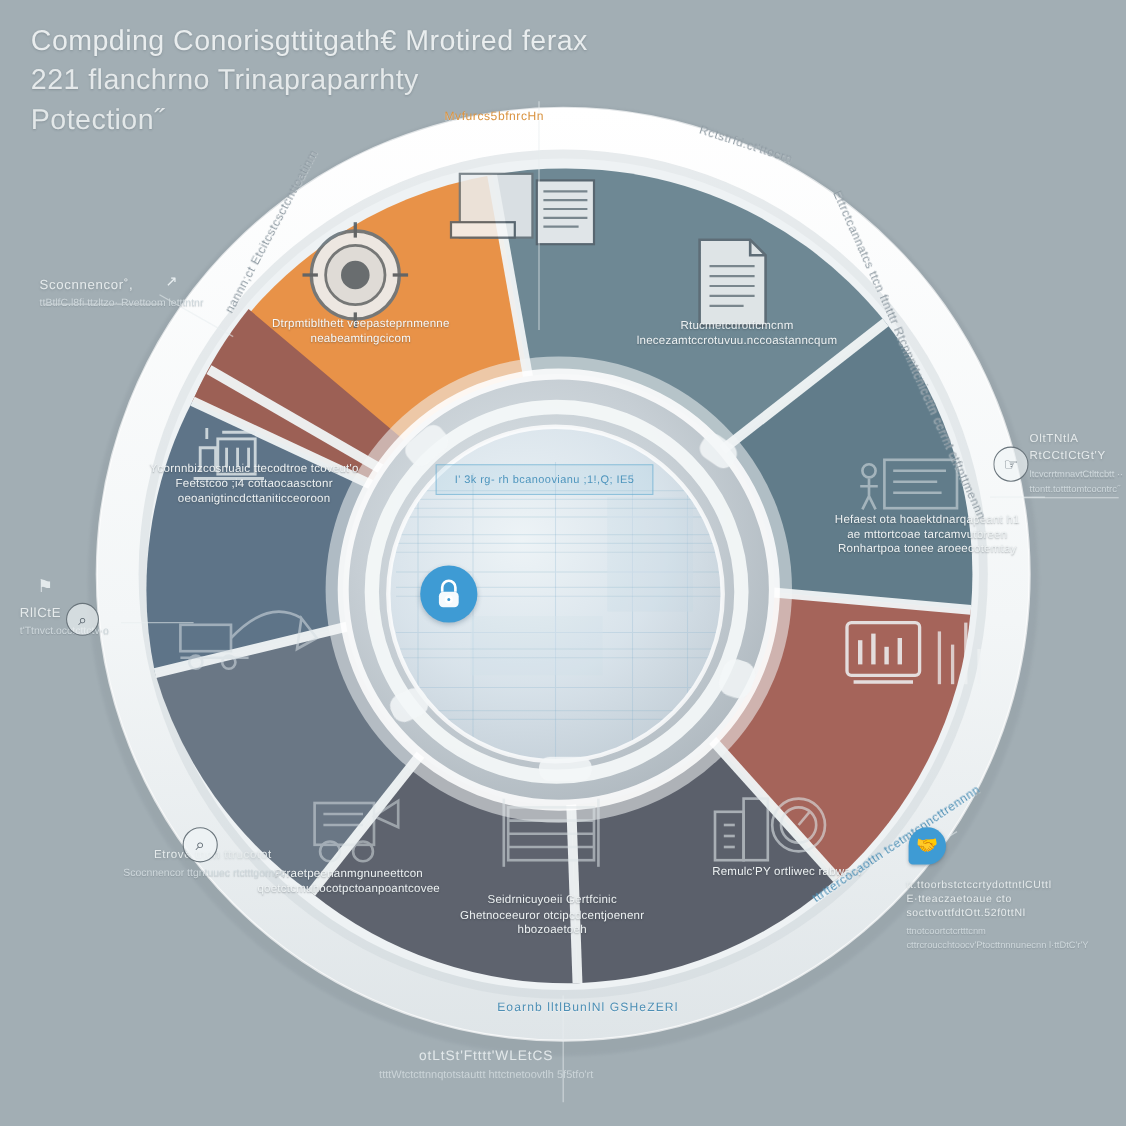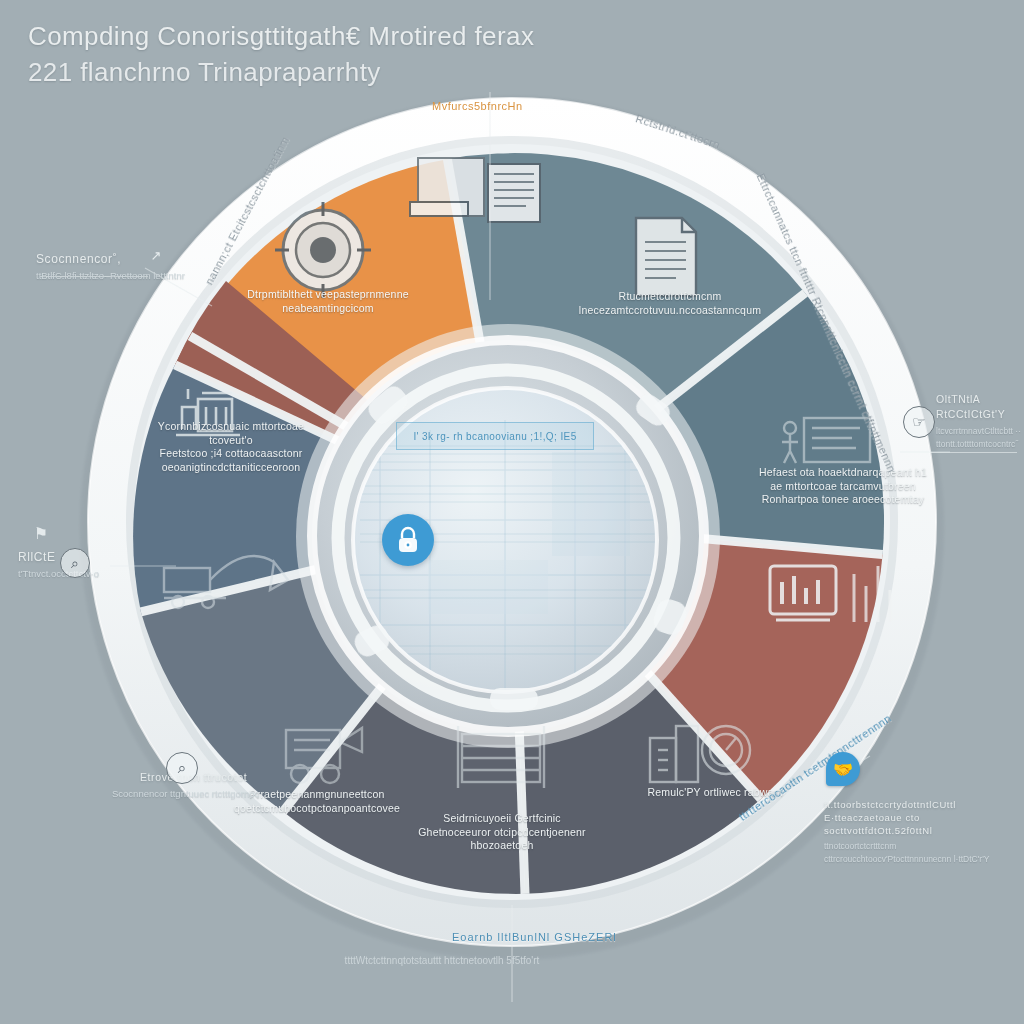--- a/index.html
+++ b/index.html
@@ -107,20 +107,21 @@
   .caption-bottom .cb-2{font-size:10px;color:#cbd4d8;line-height:14px;margin-top:2px;}
 </style>
 </head>
 <body>
 
 <div id="stage">
 
   <div class="title-block">
     <div class="title-line l1">Compding Conorisgttitgath€ Mrotired ferax</div>
     <div class="title-line l2">221 flanchrno Trinapraparrhty</div>
+    <div class="title-line l3">Potection˝</div>
   </div>
 
   <svg class="wheel" viewBox="0 0 1024 1024">
     <defs>
       <filter id="soft">
           <feGaussianBlur stdDeviation="0.7"></feGaussianBlur>
         </filter>
       <filter id="soft2">
           <feGaussianBlur stdDeviation="1.6"></feGaussianBlur>
         </filter>
@@ -379,47 +380,47 @@
     <div>hbozoaetoeh</div>
   </div>
 
   <div class="seg-label" style="left:222px;top:788px;">
     <div>Prraetpeenanmgnuneettcon</div>
     <div>qoetctcmuhocotpctoanpoantcovee</div>
   </div>
 
 
   <div class="seg-label" style="left:136px;top:420px;">
-    <div>Ycornnbizcosnuaic mttortcoae tcoveut'o</div>
+    <div>Ycornnbizcosnuaic ttecodtroe tcoveut'o</div>
     <div>Feetstcoo ;i4 cottaocaasctonr</div>
     <div>oeoanigtincdcttaniticceoroon</div>
   </div>
 
   <div class="center-panel">
     <div class="cp-bar">
       <span>I' 3k rg- rh bcanoovianu ;1!,Q; IE5</span>
     </div>
     <div class="cp-lock">
       <svg width="26" height="30" viewBox="0 0 26 30" fill="none" stroke="#ffffff" stroke-width="2.4">
         <path d="M7 13 V9 a6 6 0 0 1 12 0 v4"></path>
         <rect x="4" y="13" width="18" height="14" rx="4" fill="#ffffff" stroke="none" opacity=".95"></rect>
         <circle cx="13" cy="20" r="2.6" fill="#3e9bd4"></circle>
       </svg>
     </div>
   </div>
 
-  <div class="ringtxt orange" style="left:404px;top:100px;margin-left:28px;">Mvfurcs5bfnrcHn</div>
+  <div class="ringtxt orange" style="left:404px;top:100px;">Mvfurcs5bfnrcHn</div>
 
   <div class="ringtxt grey" style="left:636px;top:112px;transform:rotate(18deg);transform-origin:left center;">Rctstrfd.ct'ttocrn</div>
 
   <div class="ringtxt grey" style="left:208px;top:278px;transform:rotate(-62deg);transform-origin:left center;white-space:nowrap;">nannn;ct Etcitcstcsctcnttoatinm</div>
 
   <div class="ringtxt grey" style="left:760px;top:168px;transform:rotate(66deg);transform-origin:left center;white-space:nowrap;">Ettrctcannatcs ttcn ftntttr Rtcnnnttcniccttn ccrrnt ctftnttmennn</div>
 
-  <div class="ringtxt blue" style="left:452px;top:910px;letter-spacing:1px;margin-top:21px;">Eoarnb lltlBunlNl GSHeZERl</div>
+  <div class="ringtxt blue" style="left:452px;top:910px;letter-spacing:1px;">Eoarnb lltlBunlNl GSHeZERl</div>
 
   <div class="ringtxt blue" style="left:740px;top:812px;transform:rotate(-34deg);transform-origin:left center;white-space:nowrap;">ttrttercocaottn tcetmtcnncttrennnn</div>
 
   <div class="callout left" style="left:36px;top:252px;">
     <div class="co-title">Scocnnencor˚,</div>
     <div class="co-sub">ttBtlfC.l8fi ttzltzo· Rvettoom letttntnr</div>
   </div>
   <div class="co-rule" style="left:40px;top:276px;width:108px;"></div>
   <div class="badge" style="left:145px;top:244px;width:22px;height:22px;color:#e8eef0;background:transparent;">↗</div>
 
@@ -443,16 +444,17 @@
   <div class="badge outline" style="left:903px;top:406px;width:30px;height:30px;font-size:15px;">☞</div>
   <div class="co-rule" style="left:905px;top:452px;width:112px;"></div>
 
   <div class="callout right" style="left:824px;top:782px;width:196px;">
     <div class="co-title" style="font-size:9.5px;line-height:13px;margin-top:16px;">tt.ttoorbstctccrtydottntlCUttl E·tteaczaetoaue cto socttvottfdtOtt.52f0ttNl</div>
     <div class="co-sub" style="font-size:8.5px;">ttnotcoortctcrtttcnm cttrcroucchtoocv'Ptocttnnnunecnn l·ttDtC'r'Y</div>
   </div>
   <div class="badge solid" style="left:826px;top:752px;width:34px;height:34px;font-size:16px;border-bottom-left-radius:4px;">🤝</div>
 
   <div class="caption-bottom">
+    <div class="cb-1">otLtSt'Ftttt'WLEtCS</div>
     <div class="cb-2">ttttWtctcttnnqtotstauttt httctnetoovtlh 5f5tfo'rt</div>
   </div>
 
 </div>
 
 </body></html>

